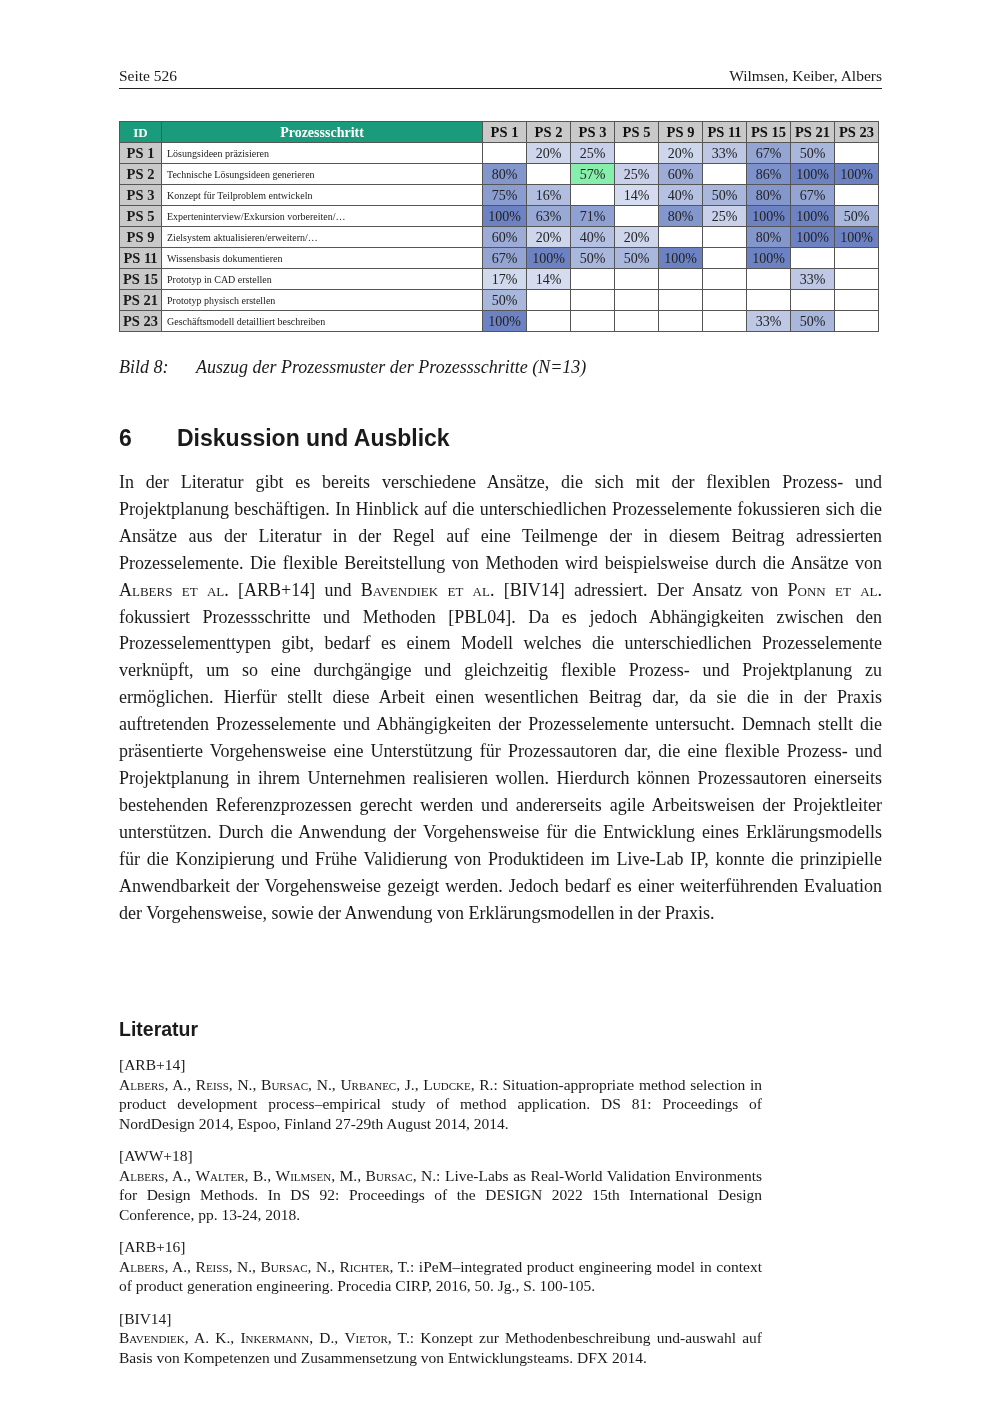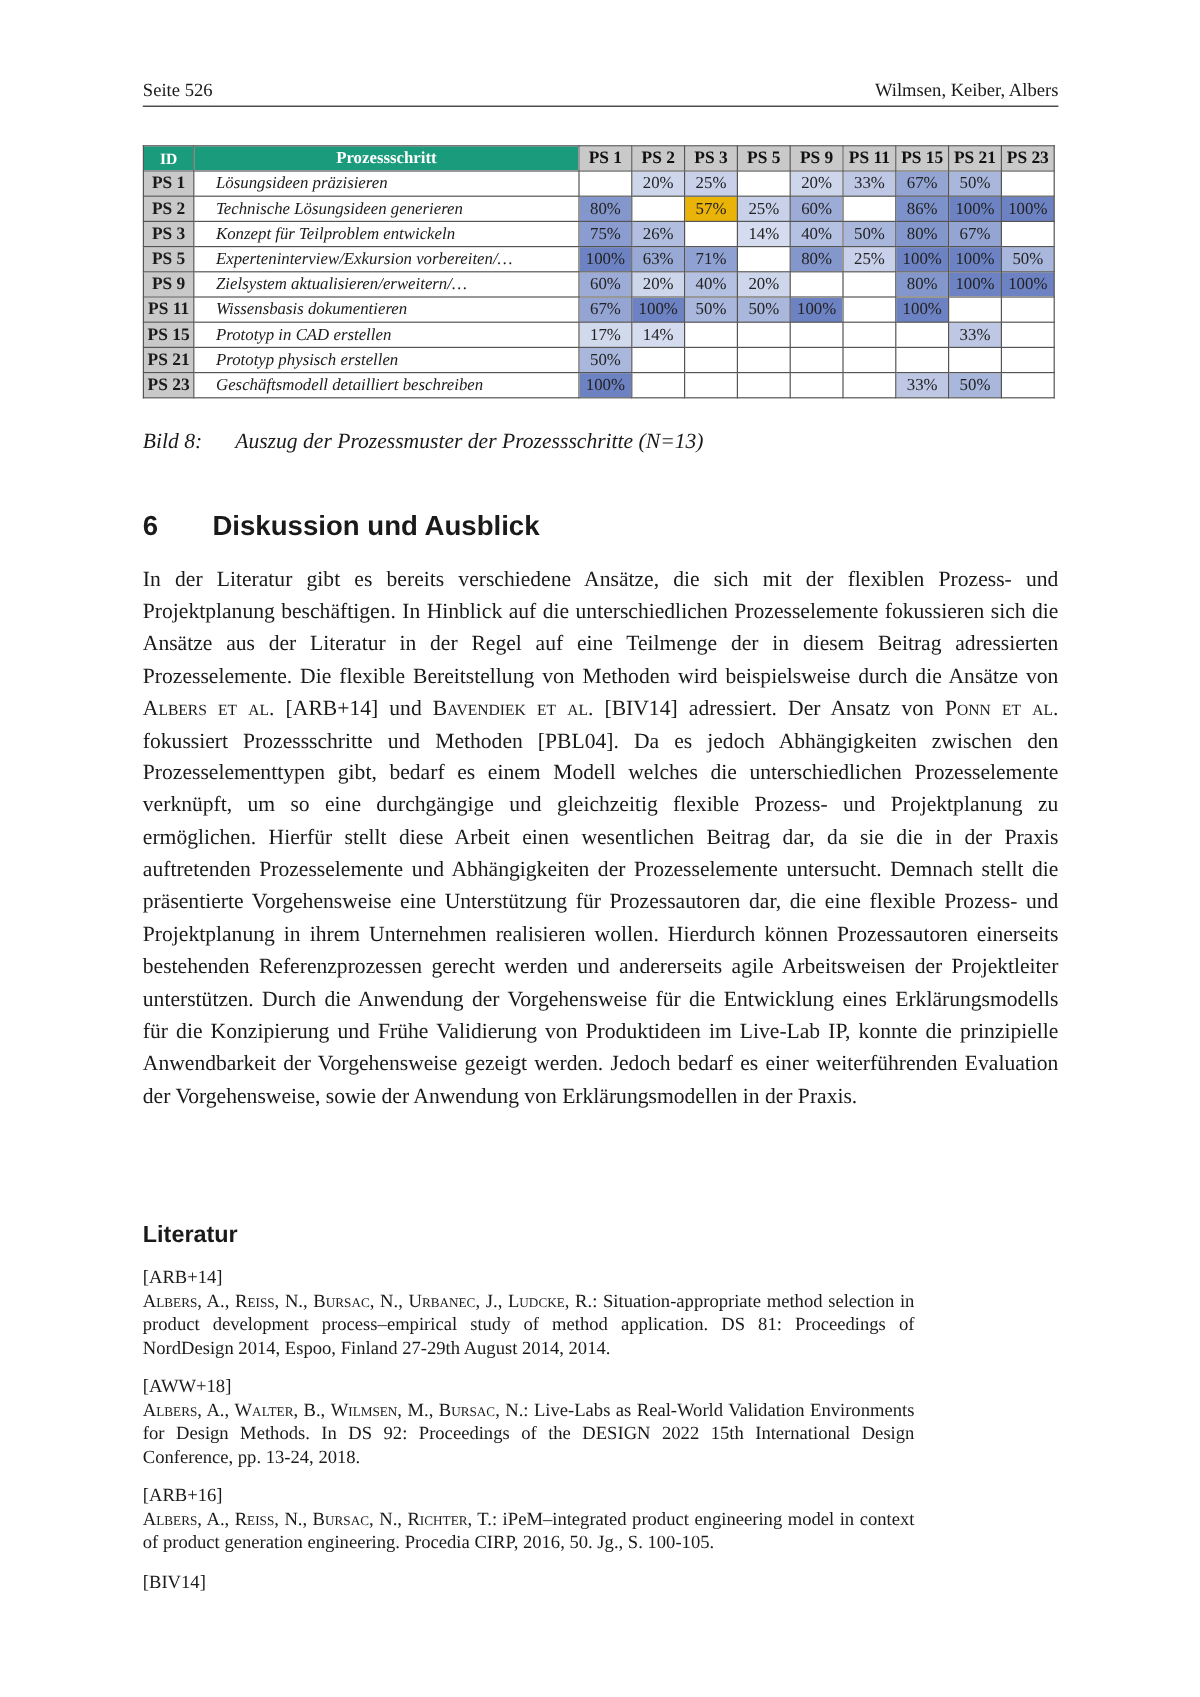--- a/index.html
+++ b/index.html
@@ -8,21 +8,21 @@
   .running-head { position: absolute; top: 66px; left: 0; width: 763px; height: 22px; border-bottom: 1.5px solid #222; font-size: 15.5px; }
   .running-head .left { position: absolute; left: 0; top: 1px; }
   .running-head .right { position: absolute; right: 0; top: 1px; }
 
   table.pm { position: absolute; top: 121px; left: 0; border-collapse: collapse; font-size: 14px; table-layout: fixed; }
   table.pm td, table.pm th { border: 1px solid #555; padding: 0; height: 20px; line-height: 19px; white-space: nowrap; overflow: hidden; }
   table.pm th.hid { background: #1a9c7c; color: #fff; font-weight: bold; font-size: 13px; width: 41px; text-align: center; }
   table.pm th.hstep { background: #1a9c7c; color: #fff; font-weight: bold; font-size: 14px; width: 320px; text-align: center; }
   table.pm th.hps { background: #c9c9c9; color: #111; font-weight: bold; font-size: 14.5px; width: 43px; text-align: center; }
   table.pm td.rid { background: #c9c9c9; font-weight: bold; font-size: 14.5px; text-align: center; }
-  table.pm td.rstep { padding-left: 18px; font-size: 14px; font-style: italic; }
+  table.pm td.rstep { padding-left: 5px; font-size: 10px; }
   table.pm td.val { text-align: center; font-size: 14px; color: #222; }
 
   .caption { position: absolute; top: 357px; left: 0; font-style: italic; font-size: 18px; }
   .caption .lbl { display: inline-block; width: 77px; }
 
   h2.sec { position: absolute; top: 425px; left: 0; margin: 0; font-family: "Liberation Sans", sans-serif; font-weight: bold; font-size: 23px; }
   h2.sec .num { display: inline-block; width: 58px; }
 
   .body-text { position: absolute; top: 469px; left: 0; width: 763px; font-size: 18px; line-height: 26.9px; text-align: justify; hyphens: manual; }
   .sc { font-variant: small-caps; }
@@ -71,33 +71,33 @@
           <td class="val" style="background: rgb(190, 200, 229);">33%</td>
           <td class="val" style="background: rgb(148, 165, 212);">67%</td>
           <td class="val" style="background: rgb(169, 183, 221);">50%</td>
           <td class="val"></td>
         </tr>
         <tr>
           <td class="rid">PS 2</td>
           <td class="rstep">Technische Lösungsideen generieren</td>
           <td class="val" style="background: rgb(132, 151, 205);">80%</td>
           <td class="val"></td>
-          <td class="val" style="background: #eab308;">57%</td>
+          <td class="val" style="background: #86efac;">57%</td>
           <td class="val" style="background: rgb(200, 209, 233);">25%</td>
           <td class="val" style="background: rgb(157, 172, 215);">60%</td>
           <td class="val"></td>
           <td class="val" style="background: rgb(125, 145, 202);">86%</td>
           <td class="val" style="background: rgb(108, 130, 195);">100%</td>
           <td class="val" style="background: rgb(108, 130, 195);">100%</td>
         </tr>
         <tr>
           <td class="rid">PS 3</td>
           <td class="rstep">Konzept für Teilproblem entwickeln</td>
           <td class="val" style="background: rgb(139, 156, 208);">75%</td>
-          <td class="val" style="background: rgb(178, 190, 224);">26%</td>
+          <td class="val" style="background: rgb(178, 190, 224);">16%</td>
           <td class="val"></td>
           <td class="val" style="background: rgb(213, 220, 239);">14%</td>
           <td class="val" style="background: rgb(181, 193, 226);">40%</td>
           <td class="val" style="background: rgb(169, 183, 221);">50%</td>
           <td class="val" style="background: rgb(132, 151, 205);">80%</td>
           <td class="val" style="background: rgb(148, 165, 212);">67%</td>
           <td class="val"></td>
         </tr>
         <tr>
           <td class="rid">PS 5</td>
@@ -200,15 +200,16 @@
       <div class="ref">
         <div class="key">[AWW+18]</div>
         <div class="txt"><span class="sc">Albers</span><span>, A., </span><span class="sc">Walter</span><span>, B., </span><span class="sc">Wilmsen</span><span>, M., </span><span class="sc">Bursac</span><span>, N.: Live-Labs as Real-World Validation En­vironments for Design Methods. In DS 92: Proceedings of the DESIGN 2022 15th International Design Conference, pp. 13-24, 2018.</span></div>
       </div>
       <div class="ref">
         <div class="key">[ARB+16]</div>
         <div class="txt"><span class="sc">Albers</span><span>, A., </span><span class="sc">Reiss</span><span>, N., </span><span class="sc">Bursac</span><span>, N., </span><span class="sc">Richter</span><span>, T.: iPeM–integrated product engineering model in context of product generation engineering. Procedia CIRP, 2016, 50. Jg., S. 100-105.</span></div>
       </div>
       <div class="ref">
         <div class="key">[BIV14]</div>
+        <div class="txt"><span class="sc">Bavendiek</span><span>, A. K., </span><span class="sc">Inkermann</span><span>, D., </span><span class="sc">Vietor</span><span>, T.: Konzept zur Methodenbeschreibung und-aus­wahl auf Basis von Kompetenzen und Zusammensetzung von Entwicklungsteams. DFX 2014.</span></div>
       </div>
     </div>
 </div>
 
 </body></html>

